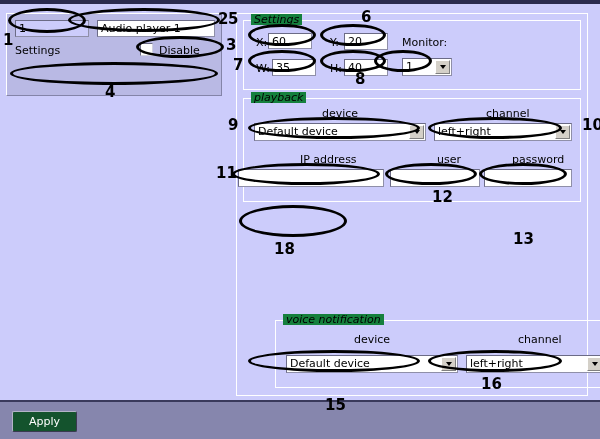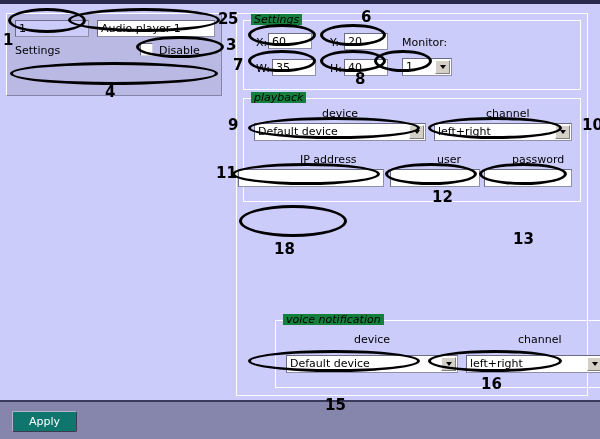--- a/index.html
+++ b/index.html
@@ -42,21 +42,21 @@
   }
   .grp>.cap{
     position:absolute;top:-7px;left:7px;background:#15803d;padding:0 3px;
     font-size:11px;color:#000;line-height:11px;white-space:nowrap;font-style:italic;
   }
   .lbl{position:absolute;font-size:11px;color:#000;white-space:nowrap;line-height:12px;}
   .num{position:absolute;font-family:"DejaVu Sans","Liberation Sans",sans-serif;
        font-weight:bold;font-size:15px;color:#000;line-height:15px;white-space:nowrap;}
   .ell{position:absolute;border:3px solid #000;border-radius:50%;box-sizing:border-box;pointer-events:none;}
   .btn{
-    position:absolute;background:#0f766e;color:#ffffff;font-size:11px;
+    position:absolute;background:#14532d;color:#ffffff;font-size:11px;
     border:1px solid #b4b4c8;border-right-color:#3a3a50;border-bottom-color:#3a3a50;
     box-sizing:border-box;display:flex;align-items:center;justify-content:center;
     border-radius:2px;
   }
   .chk{
     position:absolute;width:13px;height:13px;background:#fff;
     border:1px solid #6b6b86;border-right-color:#d0d0e0;border-bottom-color:#d0d0e0;box-sizing:border-box;
   }
   
   .disp-panel{

